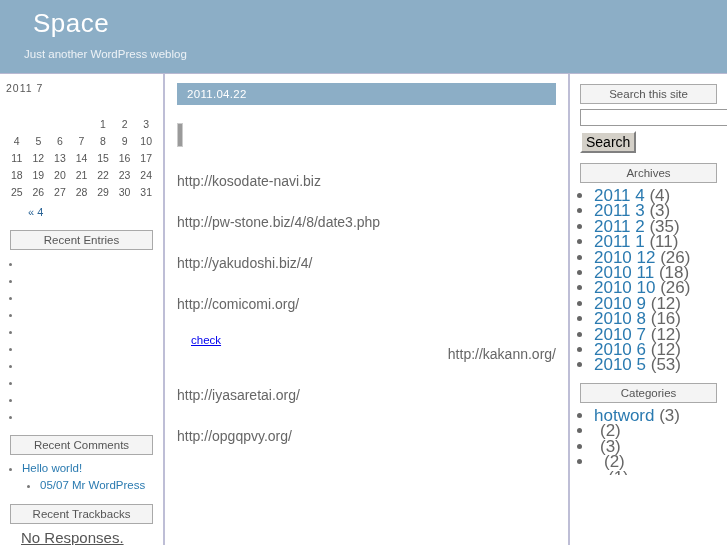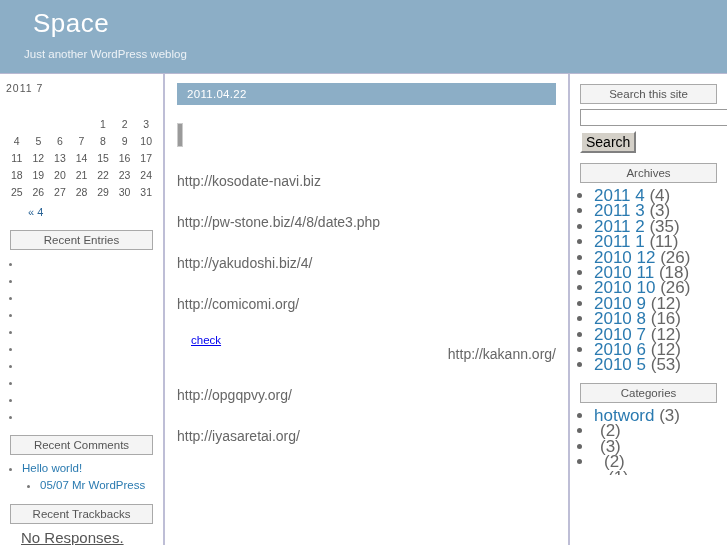--- a/index.html
+++ b/index.html
@@ -367,22 +367,22 @@
           <li>http://kosodate-navi.biz</li>
           <li>http://pw-stone.biz/4/8/date3.php</li>
           <li>http://yakudoshi.biz/4/</li>
           <li>http://comicomi.org/</li>
         </ul>
       <div class="check-line">
         <a href="#">check</a>
       </div>
       <ul class="link-list" id="main-link-list-after">
           <li class="tight">http://kakann.org/</li>
+          <li>http://iyasaretai.org/</li>
           <li>http://opgqpvy.org/</li>
-          <li>http://iyasaretai.org/</li>
         </ul>
     </div>
 
   </div>
 
   <div id="sidebar-right">
 
     <div class="widget-head">Search this site</div>
     <input id="search-input" type="text" placeholder="" style="">
     <button id="search-button">Search</button>

